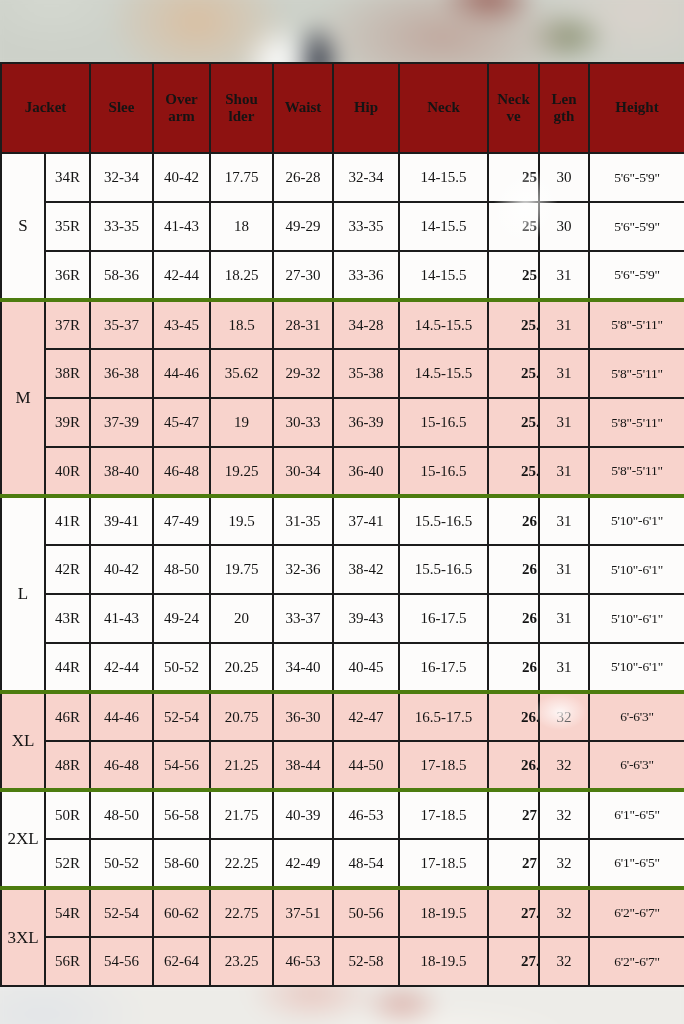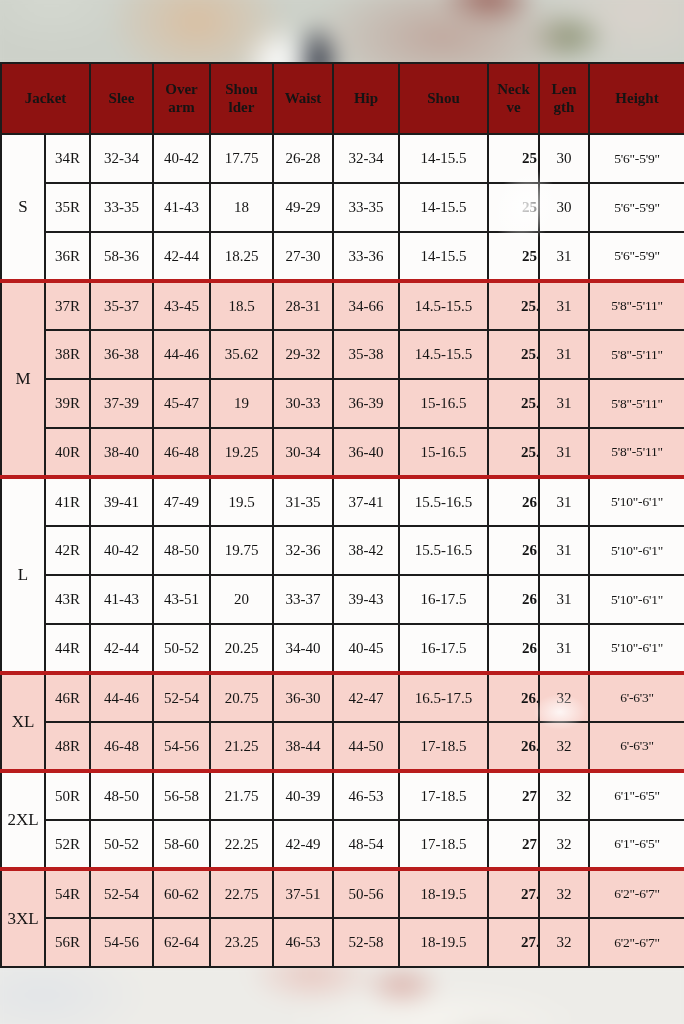--- a/index.html
+++ b/index.html
@@ -47,42 +47,42 @@
     table-layout:fixed;
     background:#fdfcfb;
   }
   table.size-chart th, table.size-chart td {
     border:2px solid #1c1c1c;
     text-align:center;
     vertical-align:middle;
     color:#141414;
     overflow:hidden;
   }
-  thead tr { height:71px; }
+  thead tr { height:90px; }
   thead th {
     background:#8e1211;
     color:#fdf4f2;
     font-weight:700;
     font-size:15px;
     line-height:1.15;
     border-color:#140404;
     border-bottom:3px solid #0e0303;
   }
   tbody tr { height:49px; }
   tbody td { font-size:15px; }
   tbody td.sleeve { font-weight:700;padding-left:32px; }
   tbody td.height-col { font-size:13.5px; letter-spacing:-0.2px; }
   tbody th.group-cell {
     font-size:17px;
     font-weight:400;
     background:inherit;
   }
   tr.shade-pink { background:#f8d3cc; }
   tr.shade-white { background:#fdfcfb; }
-  tr.group-sep td, tr.group-sep th { border-top:4px solid #b91c1c; }
+  tr.group-sep td, tr.group-sep th { border-top:4px solid #4d7c0f; }
 
   
   .glare { position:absolute; pointer-events:none; }
   .glare-1 {
     left:470px; top:80px; width:110px; height:130px;
     background:radial-gradient(ellipse 45px 55px at 50% 50%, rgba(255,255,255,0.85) 0%, rgba(255,255,255,0) 70%);
     transform:rotate(25deg);
   }
   .glare-2 {
     left:515px; top:615px; width:90px; height:70px;
@@ -114,21 +114,21 @@
           <col style="width:96px">
       </colgroup>
       <thead>
         <tr id="head-row">
             <th colspan="2">Jacket</th>
             <th>Slee</th>
             <th>Over arm</th>
             <th>Shou lder</th>
             <th>Waist</th>
             <th>Hip</th>
-            <th>Shou</th>
+            <th>Neck</th>
             <th>Neck ve</th>
             <th>Len gth</th>
             <th>Height</th>
           </tr>
       </thead>
       <tbody id="table-body">
           <tr class="shade-white">
             <th rowspan="3" class="group-cell">S</th>
             <td>34R</td>
             <td>32-34</td>
@@ -165,21 +165,21 @@
             <td>31</td>
             <td class="height-col">5'6"-5'9"</td>
           </tr>
           <tr class="shade-pink group-sep">
             <th rowspan="4" class="group-cell">M</th>
             <td>37R</td>
             <td>35-37</td>
             <td>43-45</td>
             <td>18.5</td>
             <td>28-31</td>
-            <td>34-66</td>
+            <td>34-28</td>
             <td>14.5-15.5</td>
             <td class="sleeve">25.5</td>
             <td>31</td>
             <td class="height-col">5'8"-5'11"</td>
           </tr>
           <tr class="shade-pink">
             <td>38R</td>
             <td>36-38</td>
             <td>44-46</td>
             <td>35.62</td>
@@ -235,21 +235,21 @@
             <td>32-36</td>
             <td>38-42</td>
             <td>15.5-16.5</td>
             <td class="sleeve">26</td>
             <td>31</td>
             <td class="height-col">5'10"-6'1"</td>
           </tr>
           <tr class="shade-white">
             <td>43R</td>
             <td>41-43</td>
-            <td>43-51</td>
+            <td>49-24</td>
             <td>20</td>
             <td>33-37</td>
             <td>39-43</td>
             <td>16-17.5</td>
             <td class="sleeve">26</td>
             <td>31</td>
             <td class="height-col">5'10"-6'1"</td>
           </tr>
           <tr class="shade-white">
             <td>44R</td>

